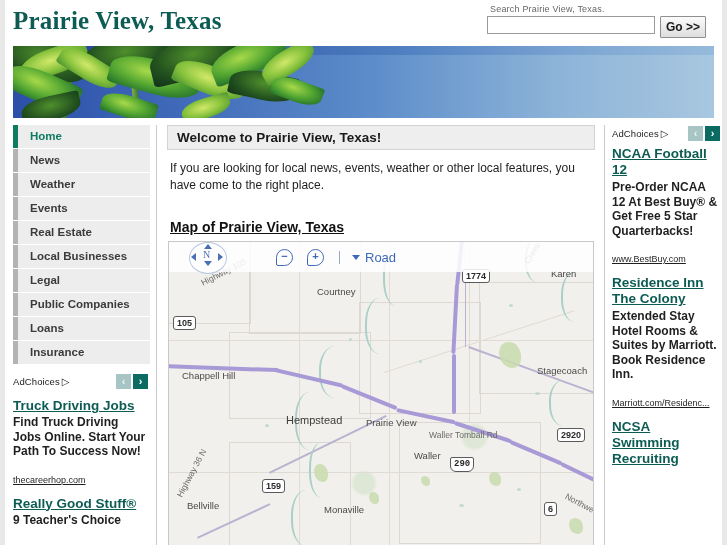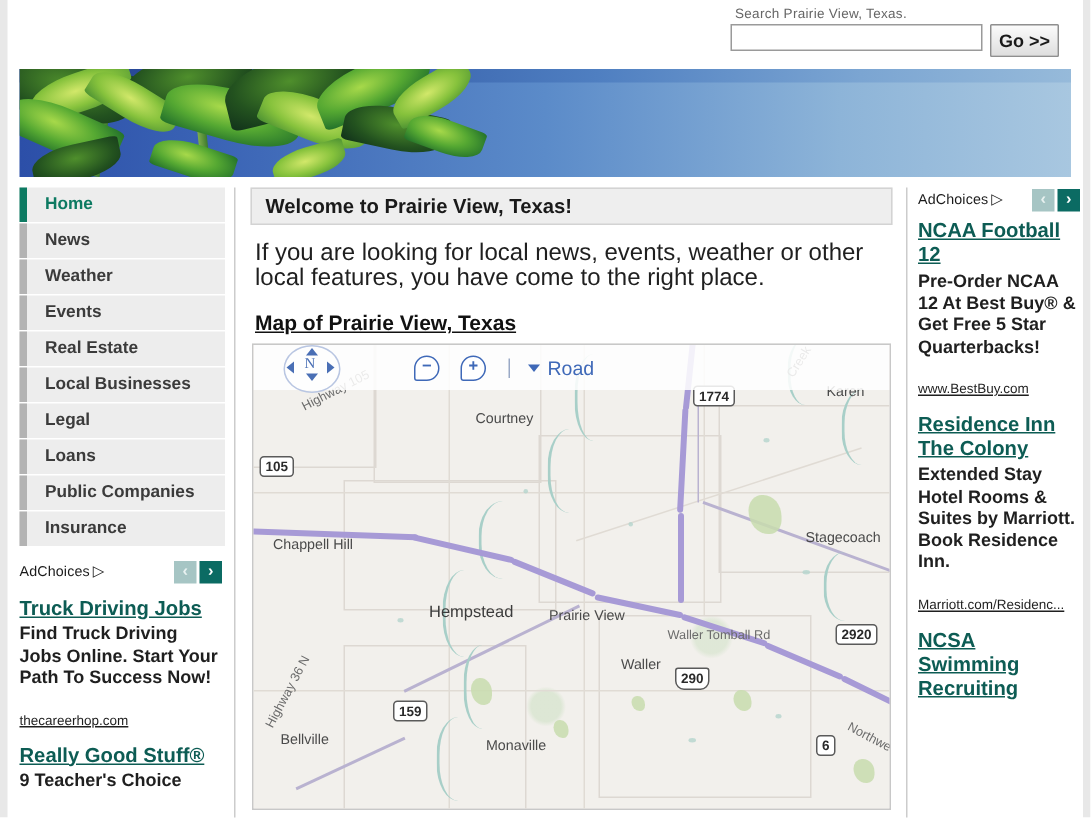--- a/index.html
+++ b/index.html
@@ -246,24 +246,24 @@
     height: 23px;
     line-height: 23px;
     background: #eeeeee;
     border: 1px solid #d3d3d3;
     padding-left: 9px;
     font-size: 13.5px;
     font-weight: bold;
     color: #1a1a1a;
   }
   .intro {
-    font-size: 16px;
+    font-size: 12px;
     line-height: 17px;
     color: #1f1f1f;
-    margin: 10px 3px 0 3px;
+    margin: 10px 3px 12px 3px;
   }
   .section-title {
     margin: 13px 3px 6px 3px;
     font-size: 14px;
     font-weight: bold;
     color: #111111;
     text-decoration: underline;
     display: inline-block;
   }
 
@@ -347,20 +347,21 @@
     color: #2a2a2a;
     padding: 0 3px;
     line-height: 12px;
     height: 12px;
     white-space: nowrap;
   }
   .shield.us {
     border-radius: 2px 2px 6px 6px;
     height: 13px;
     line-height: 13px;
+    font-family: Liberation Mono, monospace;
   }
 
   
   .map-controls {
     position: absolute;
     left: 0; right: 0; top: 0;
     height: 30px;
     background: rgba(255,255,255,0.86);
     display: flex;
     align-items: center;
@@ -437,20 +438,21 @@
   }
   .col-right .ad-title { font-size: 13.5px; line-height: 16px; }
   .col-right .adchoices-row { margin-bottom: 5px; }
 </style>
 </head>
 <body>
 
 <div class="page">
 
   <div class="header">
+    <div class="site-title">Prairie View, Texas</div>
     <div class="search-area">
       <div class="search-label">Search Prairie View, Texas.</div>
       <div class="search-row">
         <input class="search-input" type="text" placeholder="" style="">
         <button class="go-button">Go &gt;&gt;</button>
       </div>
     </div>
   </div>
 
   <div class="banner">
@@ -480,22 +482,22 @@
 
     <div class="col-left">
       <div class="nav">
         <a class="nav-item active" href="#">Home</a>
         <a class="nav-item" href="#">News</a>
         <a class="nav-item" href="#">Weather</a>
         <a class="nav-item" href="#">Events</a>
         <a class="nav-item" href="#">Real Estate</a>
         <a class="nav-item" href="#">Local Businesses</a>
         <a class="nav-item" href="#">Legal</a>
+        <a class="nav-item" href="#">Public Companies</a>
         <a class="nav-item" href="#">Loans</a>
-        <a class="nav-item" href="#">Public Companies</a>
         <a class="nav-item" href="#">Insurance</a>
       </div>
 
       <div class="adbox">
         <div class="adchoices-row">
           <span class="adchoices-label">AdChoices</span>
           <span class="adchoices-tri">▷</span>
           <span class="arrows">
             <span class="arrow prev">‹</span>
             <span class="arrow next">›</span>
@@ -585,21 +587,21 @@
           <div class="place" style="left:382px;top:26px;">Karen</div>
           <div class="place" style="left:13px;top:128px;">Chappell Hill</div>
           <div class="place" style="left:368px;top:123px;">Stagecoach</div>
           <div class="place big" style="left:117px;top:172px;">Hempstead</div>
           <div class="place" style="left:197px;top:175px;">Prairie View</div>
           <div class="place" style="left:245px;top:208px;">Waller</div>
           <div class="place" style="left:18px;top:258px;">Bellville</div>
           <div class="place" style="left:155px;top:262px;">Monaville</div>
 
           <div class="road-label" style="left:30px;top:25px;transform:rotate(-27deg);">Highway 105</div>
-          <div class="road-label" style="left:276px;top:188px;">Waller Tomball Rd</div>
+          <div class="road-label" style="left:260px;top:188px;">Waller Tomball Rd</div>
           <div class="road-label" style="left:395px;top:256px;transform:rotate(28deg);">Northwe</div>
           <div class="road-label" style="left:-4px;top:226px;transform:rotate(-62deg);">Highway 36 N</div>
           <div class="road-label" style="left:352px;top:6px;transform:rotate(-58deg);">Creek</div>
 
           <div class="shield" style="left:4px;top:74px;">105</div>
           <div class="shield" style="left:293px;top:27px;">1774</div>
           <div class="shield" style="left:388px;top:186px;">2920</div>
           <div class="shield" style="left:93px;top:237px;">159</div>
           <div class="shield us" style="left:281px;top:215px;">290</div>
           <div class="shield" style="left:375px;top:260px;">6</div>

